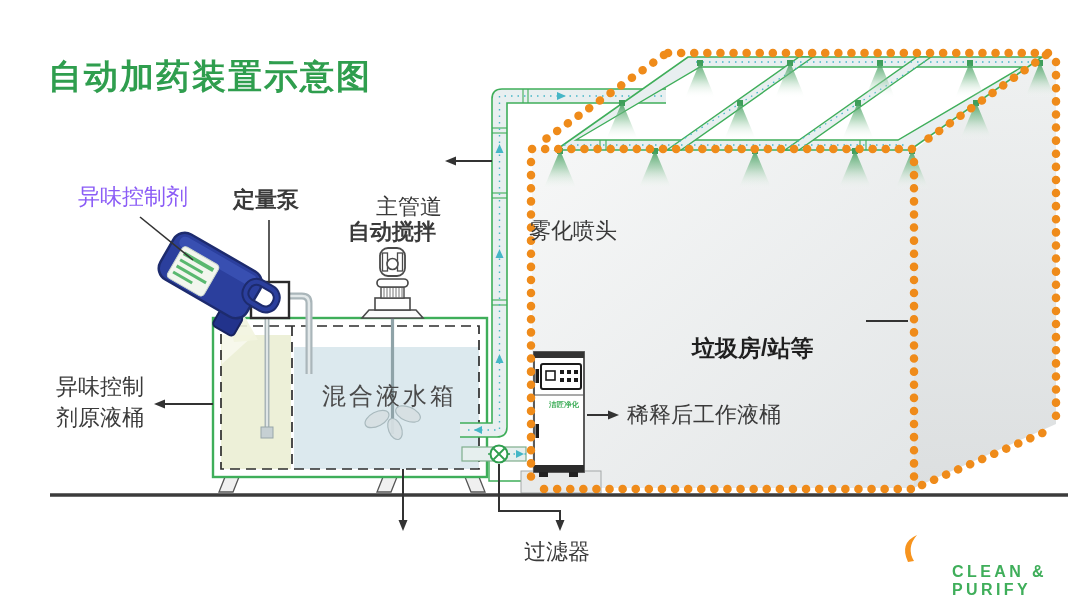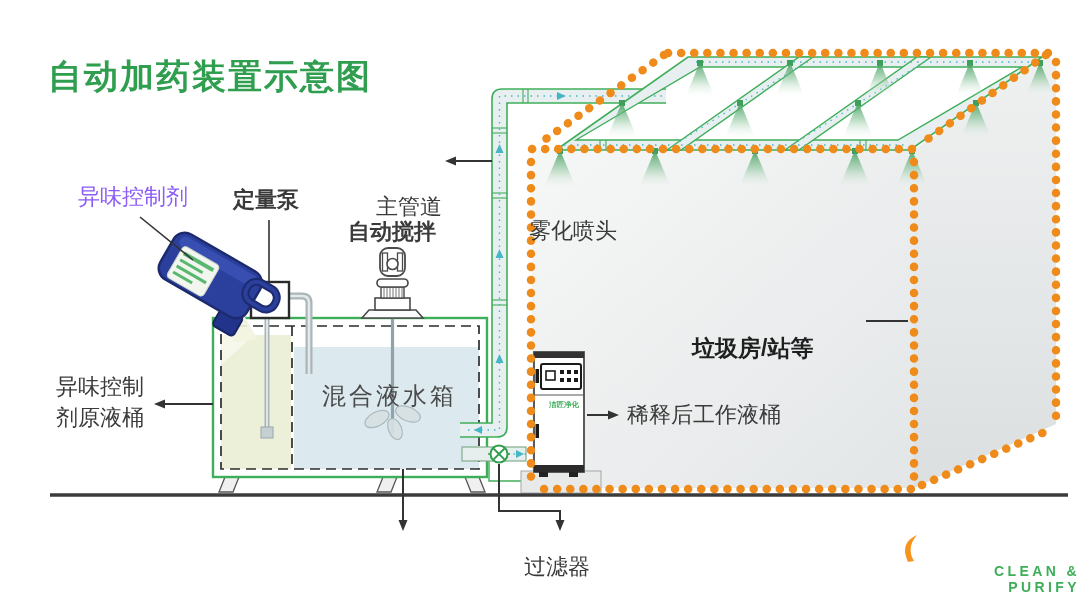--- a/index.html
+++ b/index.html
@@ -11,21 +11,21 @@
   .lbl.orange{color:#8b5cf6;}
   .lbl.bold{font-weight:bold;color:#1f1f1f;font-size:23px;}
   .lbl.tank-text{color:#4a4a4a;font-size:24px;letter-spacing:3px;}
   .lbl.two-line{line-height:31px;}
   .cab-logo{position:absolute;left:543px;top:400px;width:42px;text-align:center;
             font-size:7.5px;font-weight:bold;color:#3fae5a;z-index:5;letter-spacing:0;}
   .brand{position:absolute;left:920px;top:524px;z-index:5;color:#2f9e4e;
          font-size:29px;font-weight:bold;font-style:italic;letter-spacing:1px;}
   .brand .reg{font-size:13px;vertical-align:12px;font-style:normal;}
   .brand-tag{position:absolute;left:952px;top:563px;z-index:5;color:#3fae5a;
-             font-size:14px;font-weight:bold;letter-spacing:3.4px;text-align:right;}
+             font-size:16px;font-weight:bold;letter-spacing:3.4px;}
 </style>
 </head>
 <body>
 
 <div class="stage">
 
 <svg width="1080" height="610" viewBox="0 0 1080 610">
   <defs>
     <linearGradient id="sprayGrad" x1="0" y1="0" x2="0" y2="1">
       <stop offset="0" stop-color="#3f9e5b" stop-opacity="0.95"></stop>
@@ -299,19 +299,19 @@
 <div class="lbl" style="left:348px;top:220px;font-weight:bold;">自动搅拌</div>
 <div class="lbl" style="left:376px;top:149px;margin-top:46px;">主管道</div>
 <div class="lbl" style="left:529px;top:191px;margin-top:28px;">雾化喷头</div>
 <div class="lbl bold" style="left:692px;top:308px;margin-top:28px;">垃圾房/站等</div>
 <div class="lbl" style="left:627px;top:403px;">稀释后工作液桶</div>
 <div class="lbl tank-text" style="left:322px;top:383px;">混合液水箱</div>
 <div class="lbl two-line" style="left:56px;top:371px;">
   <div>异味控制</div>
   <div>剂原液桶</div>
 </div>
-<div class="lbl" style="left:524px;top:555px;">过滤器</div>
+<div class="lbl" style="left:524px;top:540px;">过滤器</div>
 
 <div class="cab-logo">洁匠净化</div>
 
 <div class="brand-tag">CLEAN &amp; PURIFY</div>
 
 </div>
 
 </body></html>

